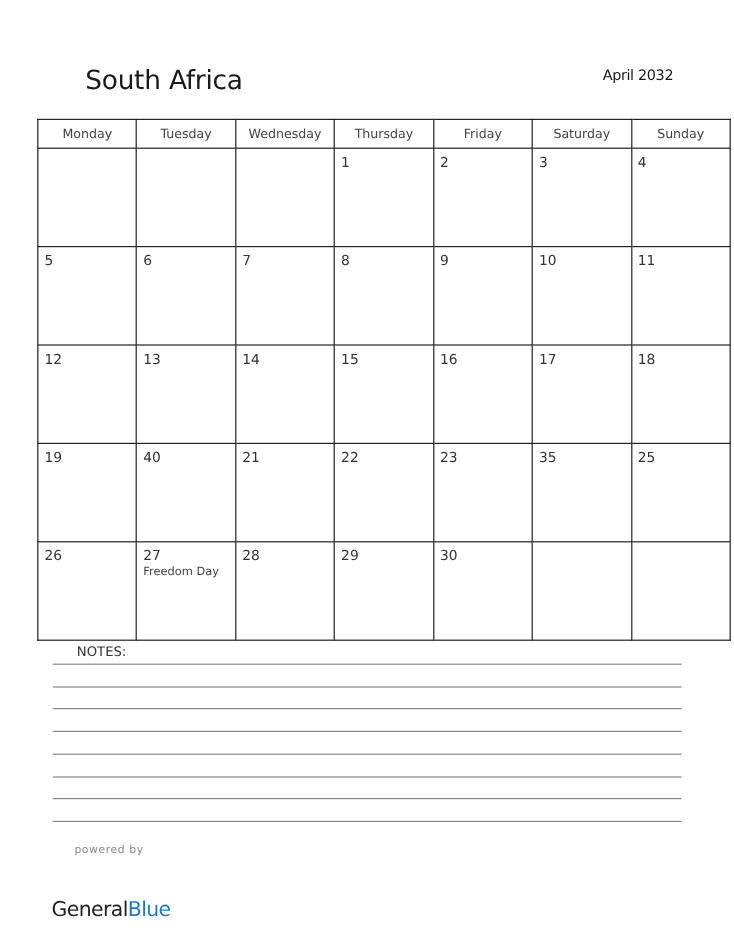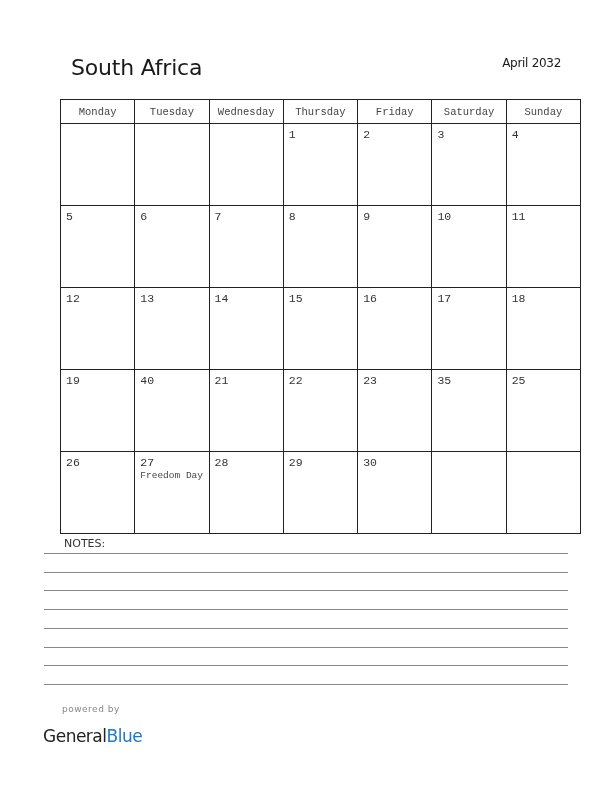--- a/index.html
+++ b/index.html
@@ -1,27 +1,27 @@
 <!DOCTYPE html>
 <html><head>
 <meta charset="utf-8">
 <style>
   html, body { margin: 0; padding: 0; background: #ffffff; }
   body { width: 612px; height: 792px; position: relative; font-family: "DejaVu Sans", sans-serif; color: #222; overflow: hidden; }
   .title { position: absolute; left: 51px; top: 55px; font-size: 22px; color: #1a1a1a; letter-spacing: -0.2px; margin-left: 20px; }
   .month { position: absolute; right: 51px; top: 56px; font-size: 12px; color: #1a1a1a; letter-spacing: -0.3px; }
-  table.cal { position: absolute; left: 60px; top: 99px; width: 521px; border-collapse: collapse; table-layout: fixed; font-family: Liberation Mono, monospace; }
+  table.cal { position: absolute; left: 31px; top: 99px; width: 578px; border-collapse: collapse; table-layout: fixed; }
   table.cal th, table.cal td { border: 1px solid #222; }
   table.cal th { height: 23px; font-weight: normal; font-size: 10.5px; color: #444; text-align: center; padding: 0; }
   table.cal td { height: 77px; vertical-align: top; padding: 4px 0 0 5px; font-size: 11.5px; color: #333; }
   .hol { font-size: 9.5px; color: #444; line-height: 12px; margin-top: 1px; }
   .notes-label { position: absolute; left: 48px; top: 537px; font-size: 11px; color: #333; margin-left: 16px; }
   .nline { position: absolute; left: 44px; width: 524px; height: 0; border-top: 1px solid #888; }
   .powered { position: absolute; left: 62px; top: 704px; font-size: 9px; color: #888; letter-spacing: 0.5px; }
-  .brand { position: absolute; left: 43px; top: 726px; font-size: 17px; color: #222; letter-spacing: -0.5px; text-align: right; }
+  .brand { position: absolute; left: 43px; top: 748px; font-size: 17px; color: #222; letter-spacing: -0.5px; text-align: right; }
   .brand .b2 { color: #1f78c8; }
 </style>
 </head>
 <body>
 
 <div class="title">South Africa</div>
 <div class="month">April 2032</div>
 
 <table class="cal">
   <thead>

